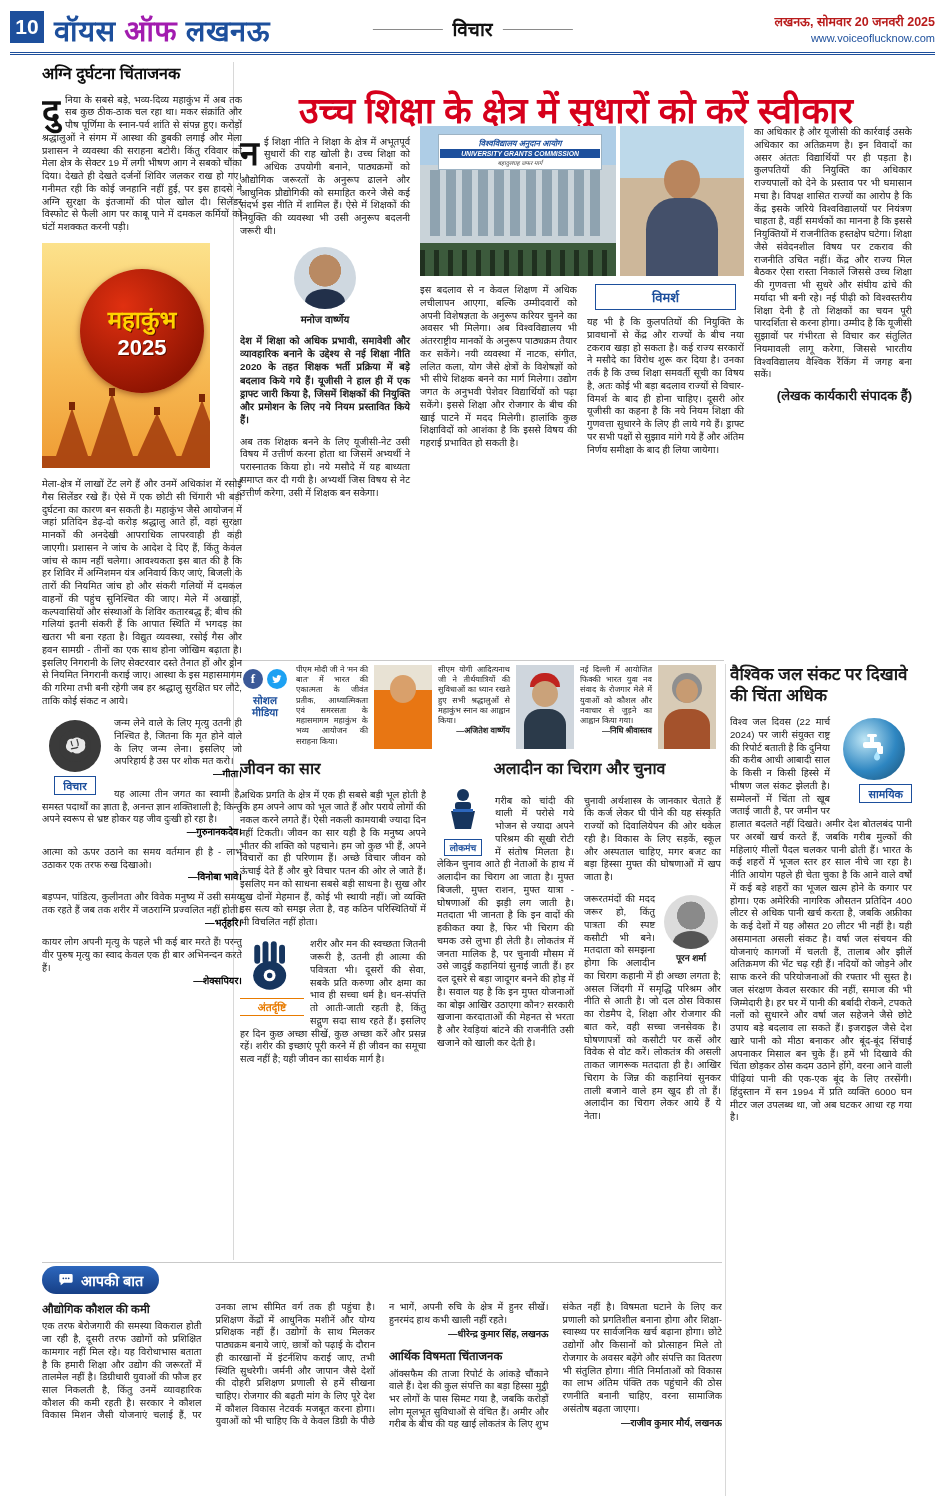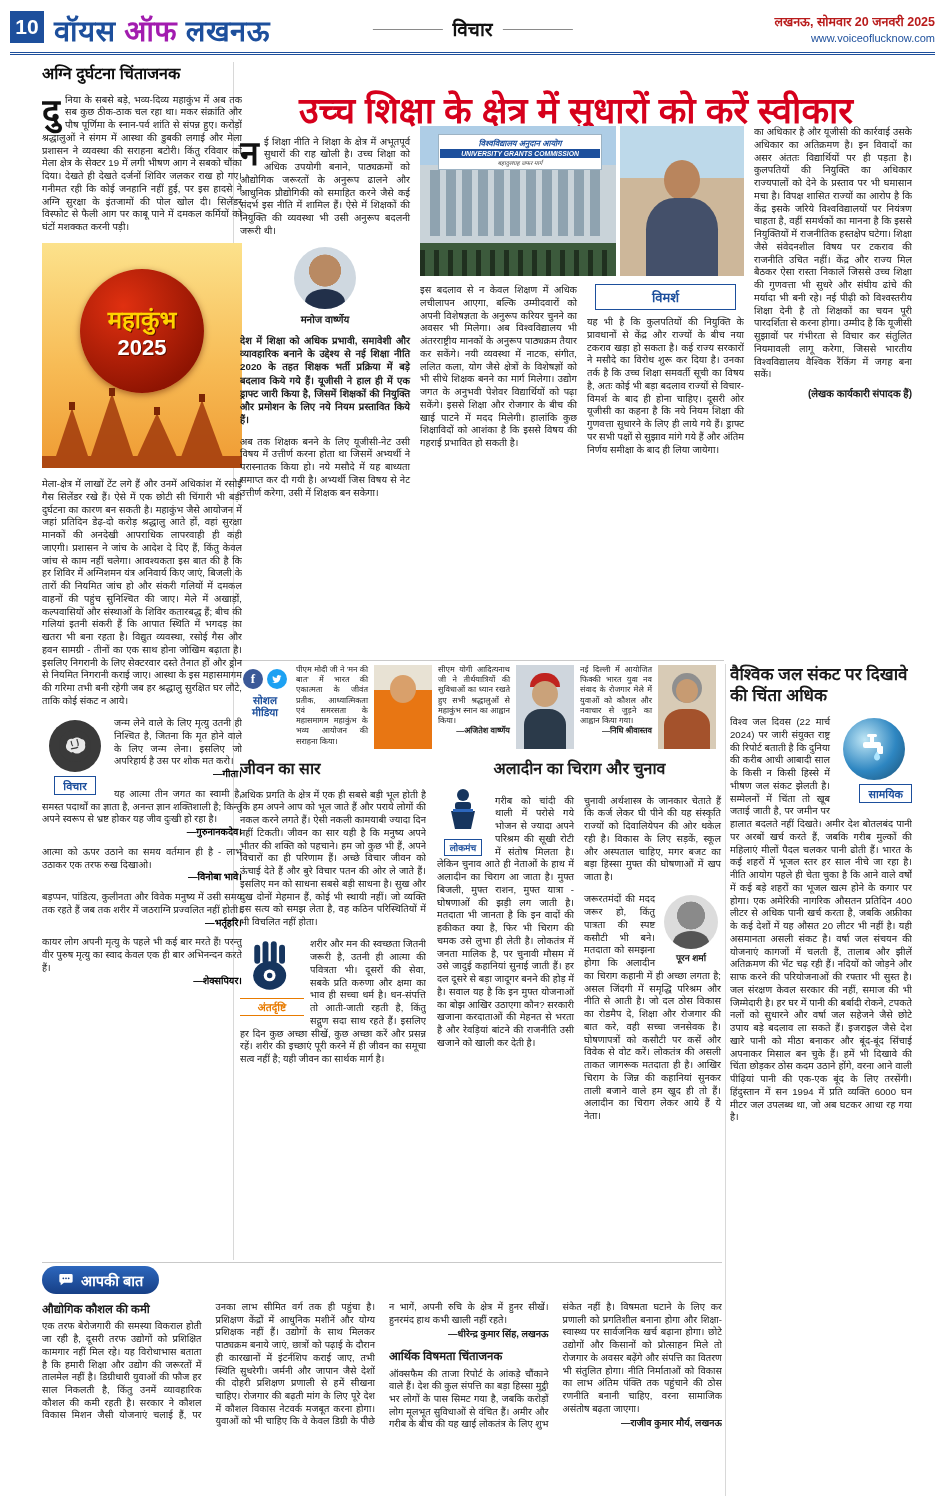--- a/index.html
+++ b/index.html
@@ -19,21 +19,21 @@
   .website{color:#1d4f9c;font-size:11px;margin-top:2px;}
   
   .body-txt{font-size:9.6px;line-height:1.33;text-align:justify;color:#202020;}
   .dropcap{float:left;font-size:34px;line-height:.9;font-weight:bold;margin:2px 5px 0 0;color:#111;}
   h2,h3,h4{margin:0;}
   .vline{position:absolute;width:1px;background:#d8d8d8;}
   .hdiv{position:absolute;height:1px;background:#c9c9c9;}
   
   .left-col{position:absolute;left:42px;top:62px;width:200px;height:1198px;overflow:hidden;}
   .left-col h2{font-size:16px;font-weight:bold;color:#0d0d0d;margin-bottom:6px;}
-  .mahakumbh{position:relative;width:200px;height:225px;margin:7px 0;
+  .mahakumbh{position:relative;width:168px;height:225px;margin:7px 0;
              background:linear-gradient(180deg,#fce28c 0%,#f7bb55 55%,#ef9b33 100%);overflow:hidden;}
   .mk-circle{position:absolute;left:38px;top:26px;width:124px;height:124px;border-radius:50%;
              background:radial-gradient(circle at 35% 30%,#e03010,#8f1402 75%);
              display:flex;flex-direction:column;align-items:center;justify-content:center;
              box-shadow:0 2px 6px rgba(90,20,0,.5);}
   .mk-title{color:#ffd200;font-size:24px;font-weight:bold;text-shadow:1px 1px 0 #5c0d00;}
   .mk-year{color:#ffffff;font-size:22px;font-weight:bold;text-shadow:1px 1px 0 #5c0d00;}
   .mk-temples{position:absolute;left:0;bottom:0;width:200px;height:80px;}
   .vichar-box{float:left;width:66px;margin:3px 6px 2px 0;text-align:center;}
   .vichar-circle{width:52px;height:52px;margin:0 auto;border-radius:50%;background:#3a3a3a;
@@ -65,21 +65,21 @@
   .ugc-addr{color:#333;font-size:5.8px;}
   .ugc-gate{position:absolute;left:0;bottom:0;width:100%;height:26px;
       background:repeating-linear-gradient(90deg,#20301f 0 5px,transparent 5px 14px);}
   .selfie-photo{position:relative;width:124px;background:linear-gradient(180deg,#bdd9ea 0 35%,#cdb79a 35%);overflow:hidden;}
   .selfie-head{position:absolute;left:44px;top:34px;width:36px;height:40px;border-radius:50%;background:#b9855d;}
   .selfie-body{position:absolute;left:26px;top:72px;width:72px;height:78px;border-radius:40% 40% 0 0;background:#44506a;}
   .mid-cols{display:flex;gap:10px;}
   .mid-cols>div{width:157px;}
   .vimarsh{border:1.5px solid #1d4f9c;color:#1d4f9c;font-weight:bold;font-size:13px;text-align:center;
            padding:3px 0;margin:0 8px 6px;background:#fff;}
-  .article-footer{text-align:right;font-weight:bold;font-size:10px;margin-top:5px;}
+  .article-footer{text-align:right;font-weight:bold;font-size:13px;margin-top:5px;}
   
   .social-strip{position:absolute;left:240px;top:665px;width:484px;height:84px;display:flex;gap:6px;overflow:hidden;}
   .soc-icons{width:50px;text-align:center;}
   .soc-row{display:flex;gap:4px;justify-content:center;margin-top:4px;}
   .circ-icon{width:20px;height:20px;border-radius:50%;display:flex;align-items:center;justify-content:center;}
   .fb{background:#3b5998;color:#fff;font-weight:bold;font-size:13px;font-family:"Liberation Serif",serif;}
   .tw{background:#1da1f2;}
   .soc-label{color:#1d4f9c;font-weight:bold;font-size:10.5px;line-height:1.15;margin-top:5px;}
   .cap{width:72px;font-size:8px;line-height:1.28;text-align:justify;}
   .cap-author{display:block;font-weight:bold;text-align:right;}

